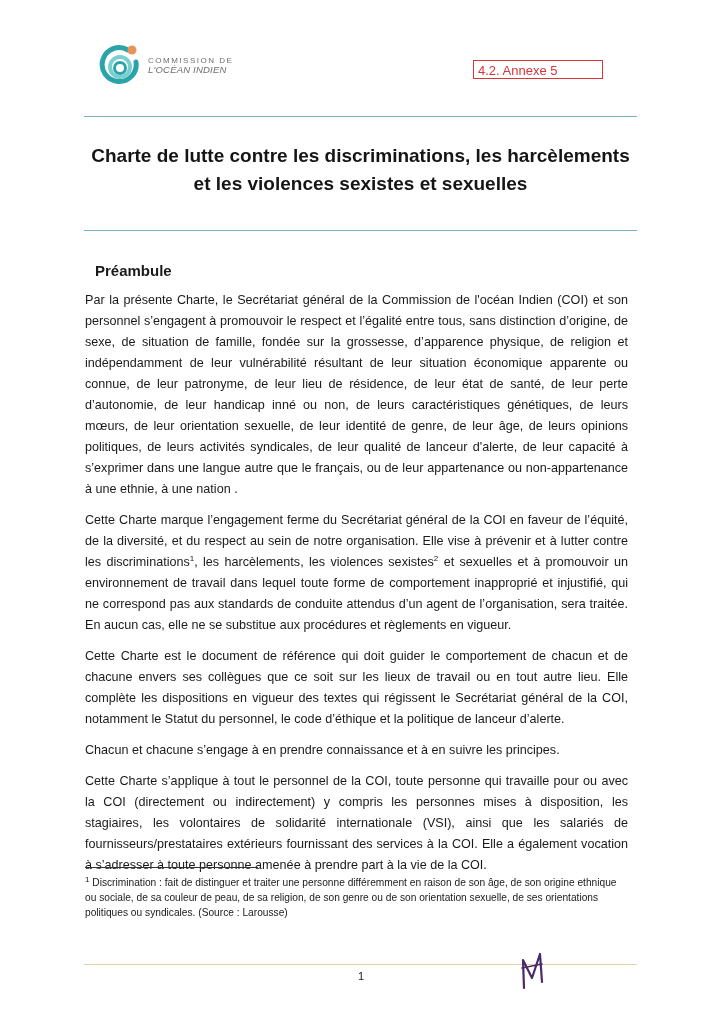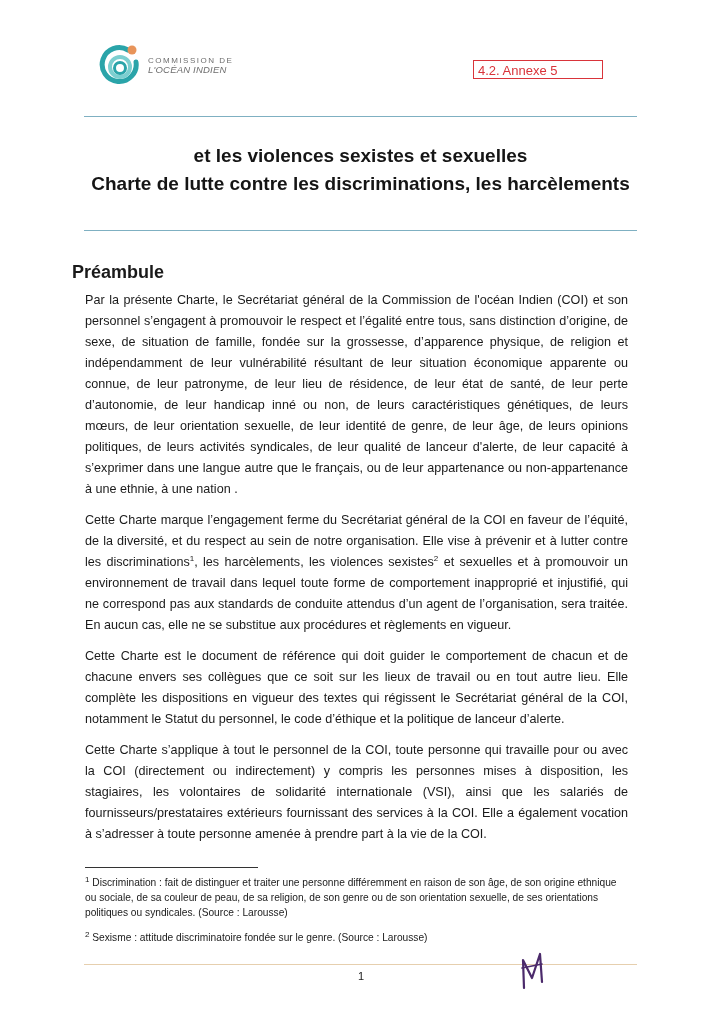--- a/index.html
+++ b/index.html
@@ -25,21 +25,21 @@
 
     .rule-top { position: absolute; left: 84px; top: 116px; width: 553px; height: 1px; background: #7fb0c2; }
     .rule-mid { position: absolute; left: 84px; top: 230px; width: 553px; height: 1px; background: #7fb0c2; }
 
     .title {
       position: absolute; left: 84px; top: 142px; width: 553px; text-align: center;
       font-weight: bold; font-size: 19px; line-height: 28px; color: #151515;
     }
 
     .heading {
-      position: absolute; left: 72px; top: 262px; font-weight: bold; font-size: 18px; color: #1a1a1a;
+      position: absolute; left: 95px; top: 262px; font-weight: bold; font-size: 15px; color: #1a1a1a;
     }
 
     .body { position: absolute; left: 85px; top: 290px; width: 553px; font-size: 12.6px; line-height: 21px; text-align: justify; }
     .body p { margin: 0 10px 10px 0; }
     sup { font-size: 8px; line-height: 0; }
 
     .fn-rule { position: absolute; left: 85px; top: 867px; width: 173px; height: 1px; background: #333; }
     .footnotes { position: absolute; left: 85px; top: 875px; width: 553px; font-size: 10.2px; line-height: 15px; }
     .footnotes p { margin: 0 11px 10px 0; }
 
@@ -63,40 +63,40 @@
       <div>COMMISSION DE</div>
       <div class="l2">L'OCÉAN INDIEN</div>
     </div>
   </div>
 
   <div class="annex">4.2. Annexe 5</div>
 
   <div class="rule-top"></div>
 
   <div class="title">
+    <div>Charte de lutte contre les discriminations, les harcèlements</div>
     <div>et les violences sexistes et sexuelles</div>
-    <div>Charte de lutte contre les discriminations, les harcèlements</div>
   </div>
 
   <div class="rule-mid"></div>
 
   <div class="heading">Préambule</div>
 
   <div class="body">
     <p>Par la présente Charte, le Secrétariat général de la Commission de l'océan Indien (COI) et son personnel s’engagent à promouvoir le respect et l’égalité entre tous, sans distinction d’origine, de sexe, de situation de famille, fondée sur la grossesse, d’apparence physique, de religion et indépendamment de leur vulnérabilité résultant de leur situation économique apparente ou connue, de leur patronyme, de leur lieu de résidence, de leur état de santé, de leur perte d’autonomie, de leur handicap inné ou non, de leurs caractéristiques génétiques, de leurs mœurs, de leur orientation sexuelle, de leur identité de genre, de leur âge, de leurs opinions politiques, de leurs activités syndicales, de leur qualité de lanceur d'alerte, de leur capacité à s’exprimer dans une langue autre que le français, ou de leur appartenance ou non-appartenance à une ethnie, à une nation .</p>
     <p><span>Cette Charte marque l’engagement ferme du Secrétariat général de la COI en faveur de l’équité, de la diversité, et du respect au sein de notre organisation. Elle vise à prévenir et à lutter contre les discriminations</span><sup>1</sup><span>, les harcèlements, les violences sexistes</span><sup>2</sup><span> et sexuelles et à promouvoir un environnement de travail dans lequel toute forme de comportement inapproprié et injustifié, qui ne correspond pas aux standards de conduite attendus d’un agent de l’organisation, sera traitée. En aucun cas, elle ne se substitue aux procédures et règlements en vigueur.</span></p>
     <p>Cette Charte est le document de référence qui doit guider le comportement de chacun et de chacune envers ses collègues que ce soit sur les lieux de travail ou en tout autre lieu. Elle complète les dispositions en vigueur des textes qui régissent le Secrétariat général de la COI, notamment le Statut du personnel, le code d’éthique et la politique de lanceur d’alerte.</p>
+    <p>Chacun et chacune s’engage à en prendre connaissance et à en suivre les principes.</p>
     <p>Cette Charte s’applique à tout le personnel de la COI, toute personne qui travaille pour ou avec la COI (directement ou indirectement) y compris les personnes mises à disposition, les stagiaires, les volontaires de solidarité internationale (VSI), ainsi que les salariés de fournisseurs/prestataires extérieurs fournissant des services à la COI. Elle a également vocation à s’adresser à toute personne amenée à prendre part à la vie de la COI.</p>
   </div>
 
   <div class="fn-rule"></div>
 
   <div class="footnotes">
     <p><sup>1</sup><span> Discrimination : fait de distinguer et traiter une personne différemment en raison de son âge, de son origine ethnique ou sociale, de sa couleur de peau, de sa religion, de son genre ou de son orientation sexuelle, de ses orientations politiques ou syndicales. (Source : Larousse)</span></p>
-    <p><sup>2</sup><span> Sexisme :  attitude discriminatoire fondée sur le genre. (Source : Larousse)</span></p>
   </div>
 
   <div class="rule-bottom"></div>
   <div class="page-number">1</div>
 
   <svg class="signature" width="30" height="44" viewBox="0 0 30 44">
     <path d="M6 40 L5 12 L14 30 L22 6 L24 34" fill="none" stroke="#4b2a6b" stroke-width="2.2" stroke-linecap="round" stroke-linejoin="round"></path>
     <path d="M4 20 L24 16" fill="none" stroke="#4b2a6b" stroke-width="1.6" stroke-linecap="round"></path>
   </svg>
 </div>

